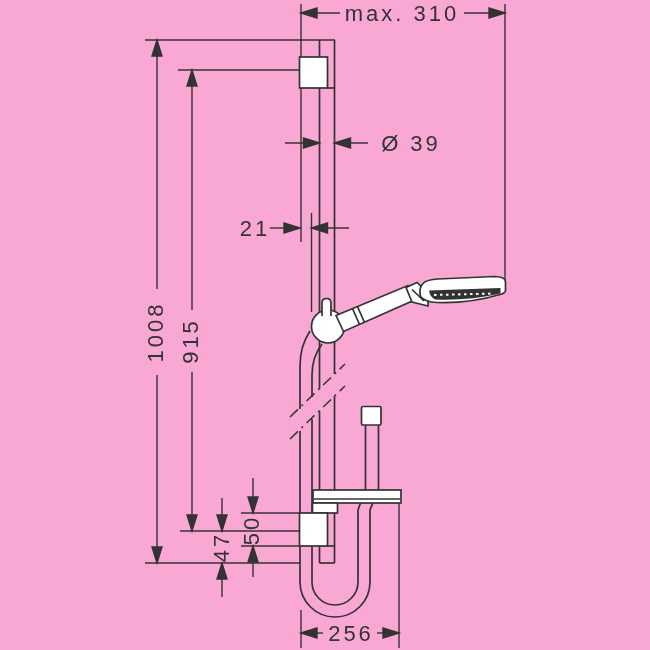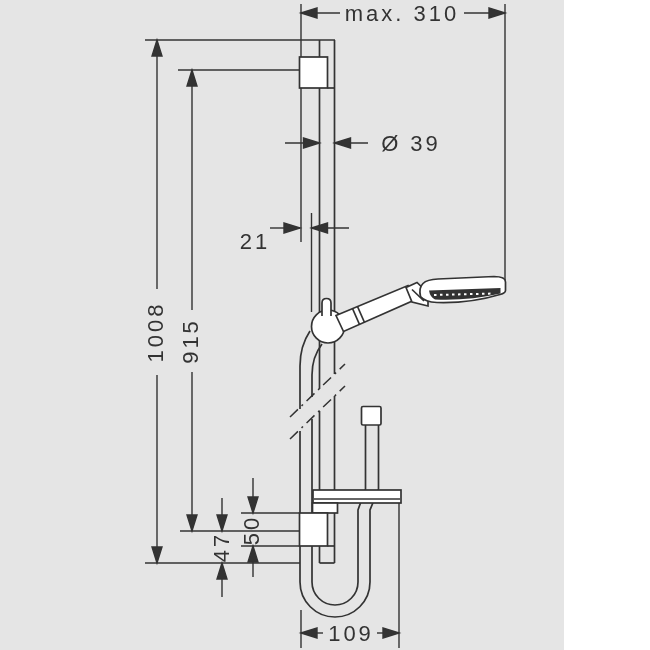--- a/index.html
+++ b/index.html
@@ -1,16 +1,16 @@
 <!DOCTYPE html>
 <html><head>
 <meta charset="utf-8">
 <style>
   html,body{margin:0;padding:0;background:#fff;}
-  #stage{position:relative;width:564px;height:650px;background:#e5e5e5;overflow:hidden;
+  #stage{position:relative;width:650px;height:650px;background:#f9a8d4;overflow:hidden;
          font-family:"Liberation Sans","DejaVu Sans",sans-serif;color:#333;}
   #drawing{position:absolute;left:0;top:0;}
   .dimlabel{position:absolute;font-size:22px;letter-spacing:3px;color:#333;
             white-space:nowrap;transform:translate(-50%,-50%);line-height:1;}
   .dimlabel.vert{transform:translate(-50%,-50%) rotate(-90deg);}
 </style>
 </head>
 <body>
 
 <div id="stage">
@@ -129,19 +129,19 @@
 
       <g stroke-width="1.5" stroke-dasharray="11 5 2 5">
         <line x1="290" y1="417" x2="345" y2="364"></line>
         <line x1="290" y1="439" x2="345" y2="386"></line>
       </g>
     </g>
   </svg>
 
   <div class="dimlabel" style="left:402px;top:14px;">max. 310</div>
   <div class="dimlabel" style="left:411px;top:144px;">Ø 39</div>
-  <div class="dimlabel" style="left:255px;top:229px;margin-top:13px;">21</div>
+  <div class="dimlabel" style="left:255px;top:229px;">21</div>
   <div class="dimlabel vert" style="left:156px;top:332px;">1008</div>
   <div class="dimlabel vert" style="left:191px;top:341px;">915</div>
   <div class="dimlabel vert" style="left:222px;top:547px;">47</div>
   <div class="dimlabel vert" style="left:252px;top:530px;">50</div>
-  <div class="dimlabel" style="left:351px;top:634px;">109</div>
+  <div class="dimlabel" style="left:351px;top:634px;">256</div>
 </div>
 
 </body></html>

